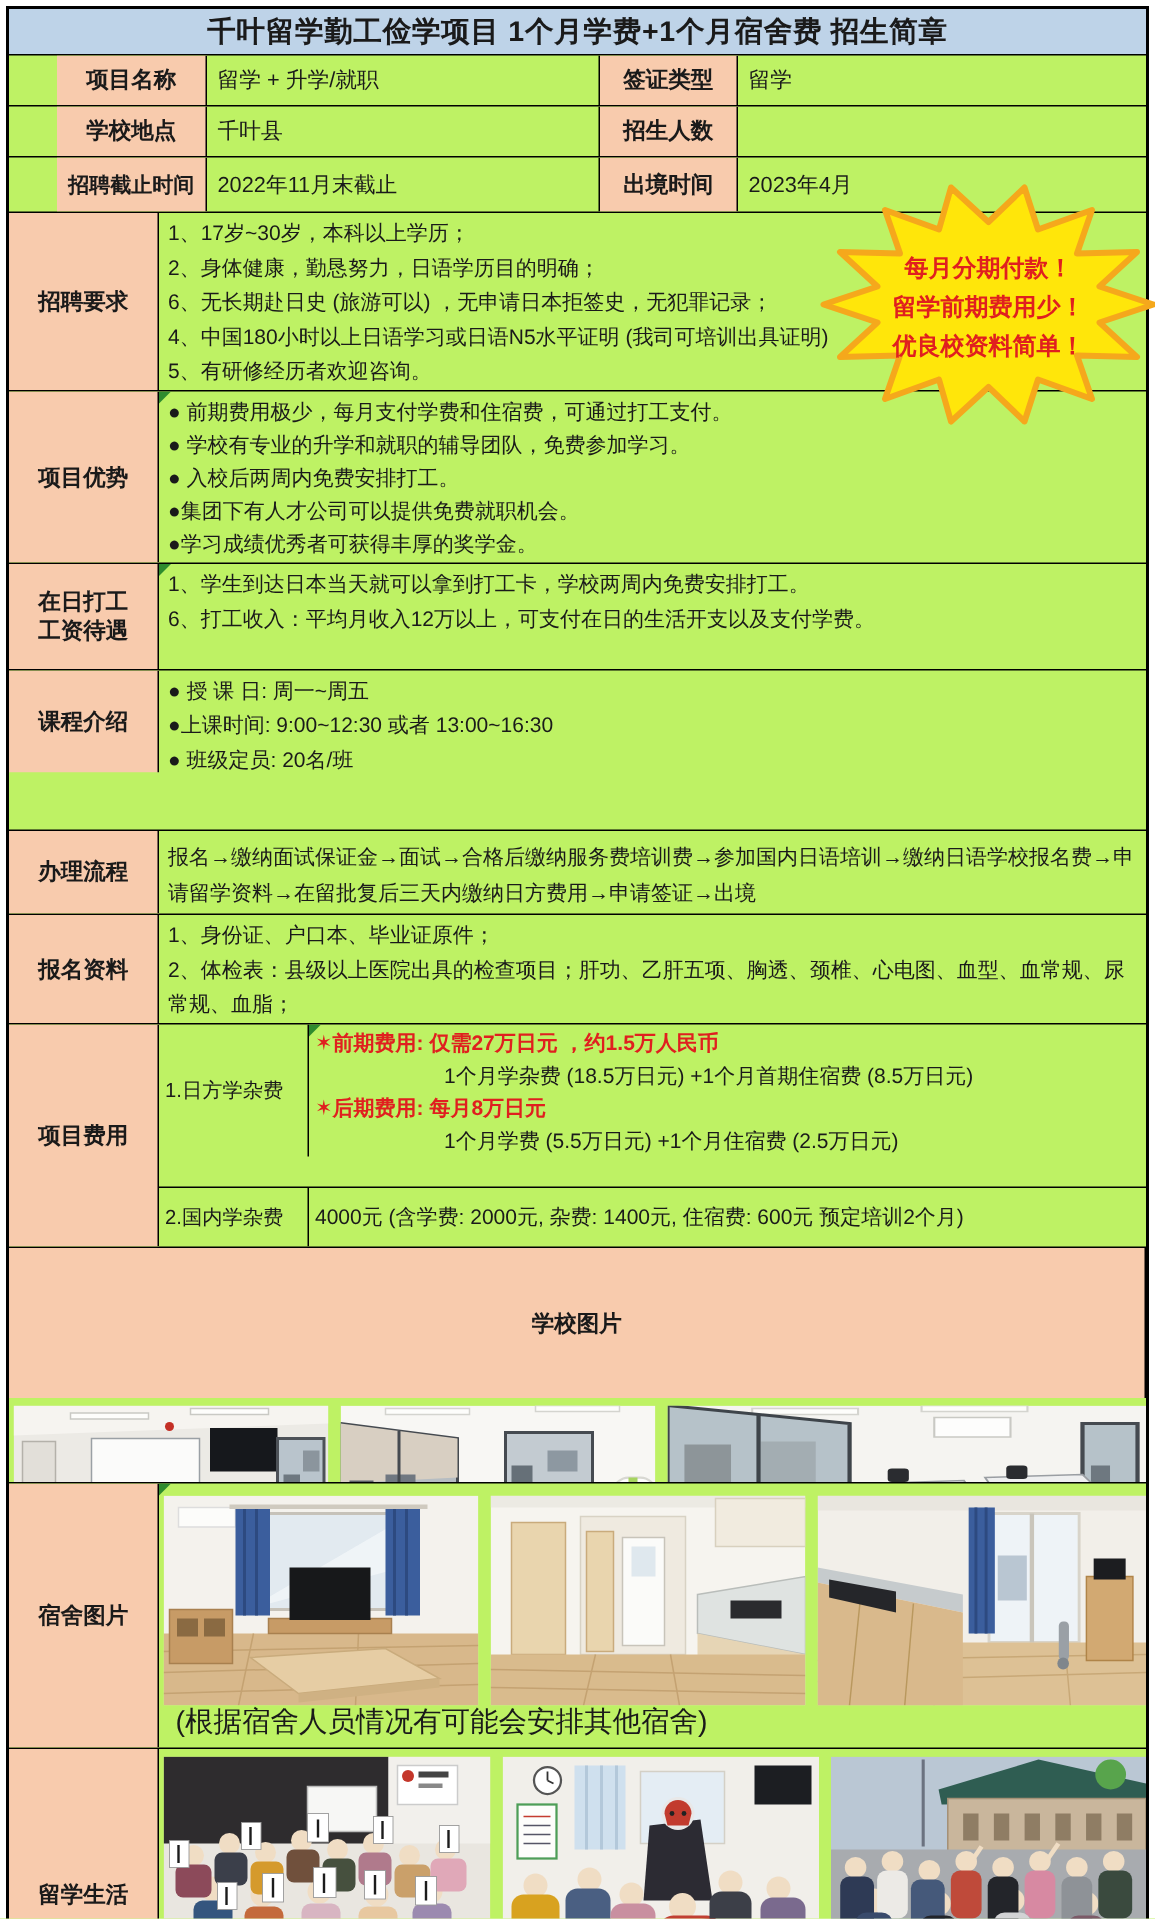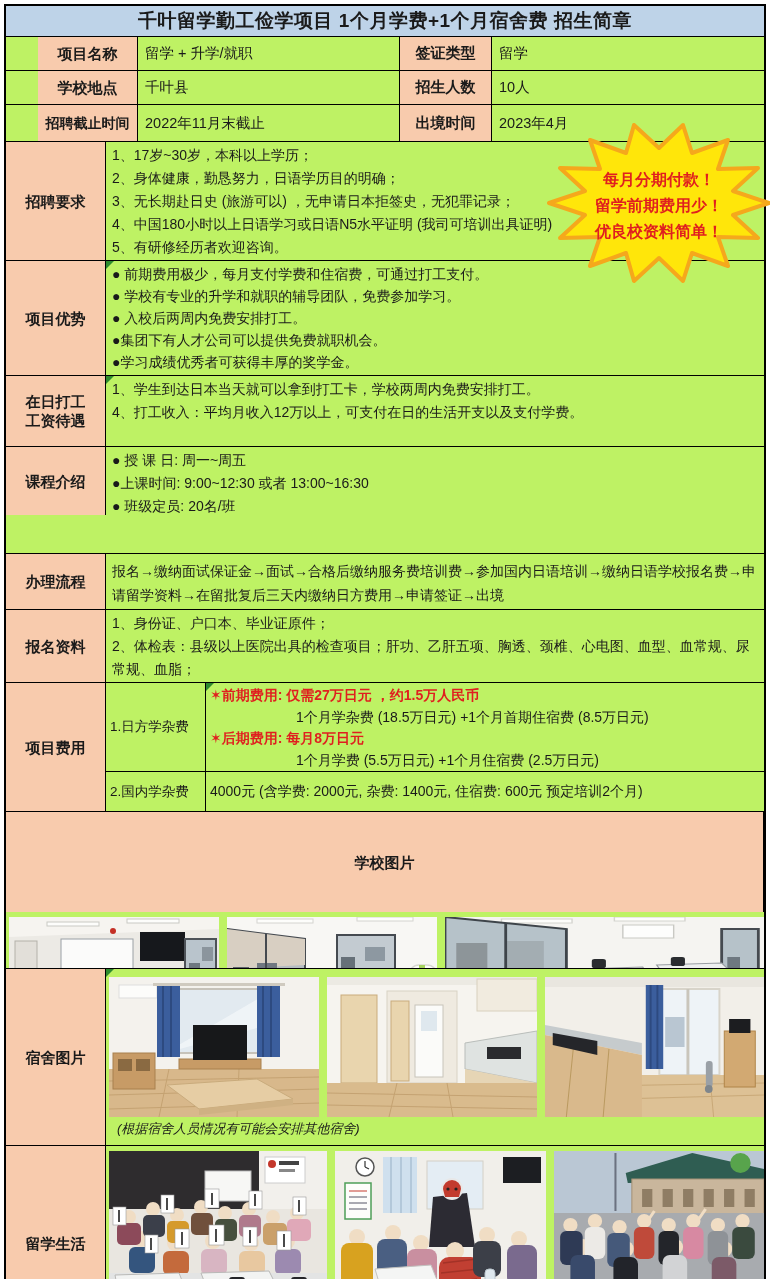--- a/index.html
+++ b/index.html
@@ -39,21 +39,21 @@
   .line-adv { line-height: 22px; }
   .wrapok { white-space: normal; }
   .proc-text { line-height: 24px; padding-top: 3px; }
   .mat2 { white-space: normal; line-height: 23px; }
 
   
   .fee-right { flex: 1; display: flex; flex-direction: column; }
   .fee-sub { display: flex; }
   .fee-sub + .fee-sub { border-top: 1px solid #000; }
   .fee-sub1 { height: 88px; }
-  .fee-sub2 { height: 40px; }
+  .fee-sub2 { height: 40px; margin-top: 20px; }
   .sub-label { flex: 0 0 100px; border-right: 1px solid #000; display: flex; align-items: center;
                padding-left: 4px; font-size: 13.5px; }
   .fee-content { flex: 1; padding: 2px 4px; font-size: 14px; position: relative; }
   .fee-line { line-height: 21.5px; white-space: nowrap; }
   .fee-red { color: #e01f1f; font-weight: bold; }
   .fee-indent { padding-left: 86px; }
   .fee-dom { display: flex; align-items: center; height: 100%; font-size: 14px; }
 
   
   .cmark { position: absolute; top: 0; left: 0; width: 0; height: 0;
@@ -67,21 +67,21 @@
   .badge-text div { color: #e01f1f; font-weight: bold; font-size: 16px; line-height: 26px; white-space: nowrap; }
 
   
   .photo-strip { flex: 1; padding: 5px 0 0 3px; display: flex; gap: 8px; overflow: hidden; position: relative; }
   .photo { flex: 0 0 210px; height: 145px; overflow: hidden; }
   .photo svg { width: 100%; height: 100%; display: block; }
   .photo.wide { flex: 1 1 auto; }
   .dorm-cell { flex: 1; position: relative; padding: 8px 0 0 3px; }
   .dorm-strip { display: flex; gap: 8px; }
   .dorm-strip .photo { height: 140px; }
-  .dorm-note { font-size: 13px; line-height: 24px; padding-left: 8px; font-style: italic; }
+  .dorm-note { font-size: 19px; line-height: 24px; padding-left: 8px; }
 </style>
 </head>
 <body>
 
 <div class="page">
   <div class="sheet">
 
     <div class="row title-row">
       <div class="t">千叶留学勤工俭学项目 1个月学费+1个月宿舍费 招生简章</div>
     </div>
@@ -90,36 +90,35 @@
       <div class="label-cell">项目名称</div>
       <div class="v1">留学 + 升学/就职</div>
       <div class="l2">签证类型</div>
       <div class="v2">留学</div>
     </div>
 
     <div class="row info-row">
       <div class="label-cell">学校地点</div>
       <div class="v1">千叶县</div>
       <div class="l2">招生人数</div>
-      <div class="v2">10人</div>
     </div>
 
     <div class="row info-row r3">
       <div class="label-cell" style="font-size:14px;">招聘截止时间</div>
       <div class="v1">2022年11月末截止</div>
       <div class="l2">出境时间</div>
       <div class="v2">2023年4月</div>
     </div>
 
     <div class="row h-req">
       <div class="label-cell">招聘要求</div>
       <div class="content-cell">
         <div class="line">1、17岁~30岁，本科以上学历；</div>
         <div class="line">2、身体健康，勤恳努力，日语学历目的明确；</div>
-        <div class="line">3、无长期赴日史 (旅游可以) ，无申请日本拒签史，无犯罪记录；</div>
+        <div class="line">6、无长期赴日史 (旅游可以) ，无申请日本拒签史，无犯罪记录；</div>
         <div class="line">4、中国180小时以上日语学习或日语N5水平证明 (我司可培训出具证明)</div>
         <div class="line">5、有研修经历者欢迎咨询。</div>
       </div>
     </div>
 
     <div class="row h-adv">
       <div class="label-cell">项目优势</div>
       <div class="content-cell">
         <span class="cmark"></span>
         <div class="line line-adv">● 前期费用极少，每月支付学费和住宿费，可通过打工支付。</div>
@@ -131,21 +130,21 @@
     </div>
 
     <div class="row h-work">
       <div class="label-cell">
         <div>在日打工</div>
         <div>工资待遇</div>
       </div>
       <div class="content-cell">
         <span class="cmark"></span>
         <div class="line">1、学生到达日本当天就可以拿到打工卡，学校两周内免费安排打工。</div>
-        <div class="line">4、打工收入：平均月收入12万以上，可支付在日的生活开支以及支付学费。</div>
+        <div class="line">6、打工收入：平均月收入12万以上，可支付在日的生活开支以及支付学费。</div>
       </div>
     </div>
 
     <div class="row h-course">
       <div class="label-cell">课程介绍</div>
       <div class="content-cell">
         <div class="line">● 授 课 日: 周一~周五</div>
         <div class="line">●上课时间:  9:00~12:30 或者 13:00~16:30</div>
         <div class="line">● 班级定员:  20名/班</div>
       </div>

